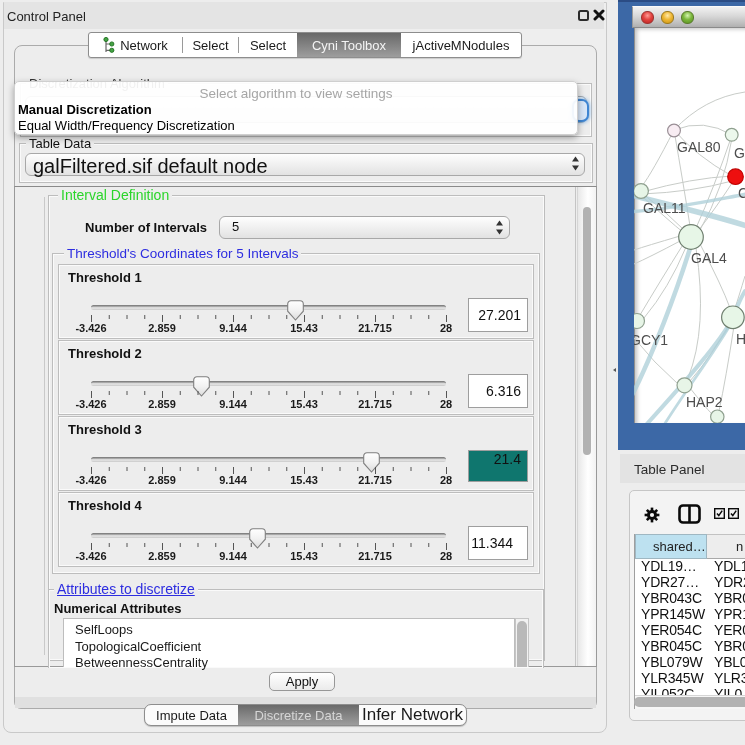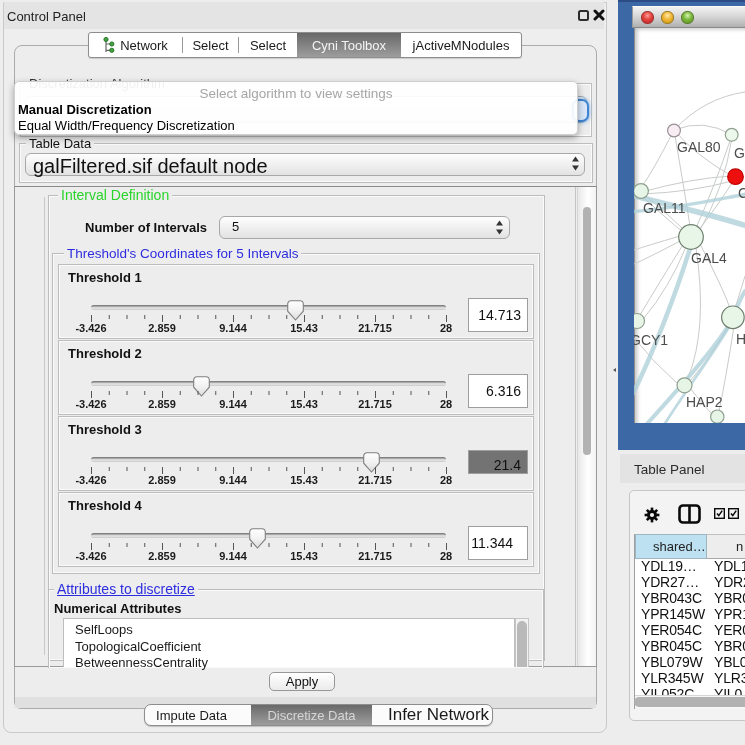--- a/index.html
+++ b/index.html
@@ -121,21 +121,21 @@
       <line x1="337.75" y1="0" x2="337.75" y2="4" stroke="#555" stroke-width="1"></line>
       <line x1="355.50" y1="0" x2="355.50" y2="7" stroke="#555" stroke-width="1"></line>
     </svg>
 <div class="abs" style="left:61px;top:322px;width:60px;text-align:center;font-size:11px;font-weight:bold;color:#1a1a1a;">-3.426</div>
 <div class="abs" style="left:132px;top:322px;width:60px;text-align:center;font-size:11px;font-weight:bold;color:#1a1a1a;">2.859</div>
 <div class="abs" style="left:203px;top:322px;width:60px;text-align:center;font-size:11px;font-weight:bold;color:#1a1a1a;">9.144</div>
 <div class="abs" style="left:274px;top:322px;width:60px;text-align:center;font-size:11px;font-weight:bold;color:#1a1a1a;">15.43</div>
 <div class="abs" style="left:345px;top:322px;width:60px;text-align:center;font-size:11px;font-weight:bold;color:#1a1a1a;">21.715</div>
 <div class="abs" style="left:416px;top:322px;width:60px;text-align:center;font-size:11px;font-weight:bold;color:#1a1a1a;">28</div>
 <div class="abs" style="left:468px;top:298px;width:60px;height:34px;background:#fff;border:1px solid #9e9e9e;box-sizing:border-box;display:flex;align-items:center;justify-content:flex-end;">
-      <span style="margin-right:6px;font-size:14px;color:#111;">14.713</span>
+      <span style="margin-right:6px;font-size:14px;color:#111;">27.201</span>
     </div>
 
 <div class="abs etched" style="left:58px;top:340px;width:474px;height:73px;background:#ededed;"></div>
 <div class="abs" style="left:68px;top:346px;font-size:13px;font-weight:bold;color:#111;">Threshold 2</div>
 <div class="abs" style="left:91px;top:381px;width:355px;height:5px;border-radius:3px;background:linear-gradient(#8f8f8f,#e8e8e8 45%,#c9c9c9);border-top:1px solid #828282;box-sizing:border-box;"></div>
 <svg class="abs" style="left:192.5px;top:376px;" width="17" height="21" viewBox="0 0 17 21">
   <defs>
         <linearGradient id="thg2" x1="0" y1="0" x2="0" y2="1">
     <stop offset="0" stop-color="#ffffff"></stop>
           <stop offset="0.5" stop-color="#f2f2f2"></stop>
@@ -212,21 +212,21 @@
       <line x1="320.00" y1="0" x2="320.00" y2="4" stroke="#555" stroke-width="1"></line>
       <line x1="337.75" y1="0" x2="337.75" y2="4" stroke="#555" stroke-width="1"></line>
       <line x1="355.50" y1="0" x2="355.50" y2="7" stroke="#555" stroke-width="1"></line>
     </svg>
 <div class="abs" style="left:61px;top:474px;width:60px;text-align:center;font-size:11px;font-weight:bold;color:#1a1a1a;">-3.426</div>
 <div class="abs" style="left:132px;top:474px;width:60px;text-align:center;font-size:11px;font-weight:bold;color:#1a1a1a;">2.859</div>
 <div class="abs" style="left:203px;top:474px;width:60px;text-align:center;font-size:11px;font-weight:bold;color:#1a1a1a;">9.144</div>
 <div class="abs" style="left:274px;top:474px;width:60px;text-align:center;font-size:11px;font-weight:bold;color:#1a1a1a;">15.43</div>
 <div class="abs" style="left:345px;top:474px;width:60px;text-align:center;font-size:11px;font-weight:bold;color:#1a1a1a;">21.715</div>
 <div class="abs" style="left:416px;top:474px;width:60px;text-align:center;font-size:11px;font-weight:bold;color:#1a1a1a;">28</div>
-<div class="abs" style="left:468px;top:450px;width:60px;height:24px;background:#737373;border:1px solid #9e9e9e;box-sizing:border-box;display:flex;align-items:flex-end;justify-content:flex-end;">
+<div class="abs" style="left:468px;top:450px;width:60px;height:32px;background:#0f766e;border:1px solid #9e9e9e;box-sizing:border-box;display:flex;align-items:flex-start;justify-content:flex-end;">
       <span style="margin-right:6px;font-size:14px;color:#111;">21.4</span>
     </div>
 
 <div class="abs etched" style="left:58px;top:492px;width:474px;height:73px;background:#ededed;"></div>
 <div class="abs" style="left:68px;top:498px;font-size:13px;font-weight:bold;color:#111;">Threshold 4</div>
 <div class="abs" style="left:91px;top:533px;width:355px;height:5px;border-radius:3px;background:linear-gradient(#8f8f8f,#e8e8e8 45%,#c9c9c9);border-top:1px solid #828282;box-sizing:border-box;"></div>
 <svg class="abs" style="left:249.3px;top:528px;" width="17" height="21" viewBox="0 0 17 21">
   <defs>
         <linearGradient id="thg4" x1="0" y1="0" x2="0" y2="1">
     <stop offset="0" stop-color="#ffffff"></stop>
@@ -272,21 +272,21 @@
 <div class="abs etched" style="left:48px;top:589px;width:494px;height:78px;border-bottom:none;"></div>
 <div class="abs gtitle" style="left:54px;top:583px;font-size:14px;color:#2d2de0;text-decoration:underline;">Attributes to discretize</div>
 <div class="abs" style="left:54px;top:601px;font-size:13px;font-weight:bold;color:#111;">Numerical Attributes</div>
 <div class="abs" style="left:63px;top:618px;width:452px;height:49px;background:#fff;border:1px solid #bdbdbd;border-bottom:none;box-sizing:border-box;"></div>
 <div class="abs" style="left:75px;top:622px;font-size:13px;color:#1a1a1a;line-height:16.5px;">SelfLoops<br>TopologicalCoefficient<br>BetweennessCentrality</div>
 <div class="abs" style="left:515px;top:618px;width:14px;height:49px;background:#f2f2f2;border:1px solid #c5c5c5;border-bottom:none;box-sizing:border-box;"></div>
 <div class="abs" style="left:517px;top:621px;width:10px;height:46px;background:#b9b9b9;border-radius:5px 5px 0 0;"></div>
 
 <div class="abs" style="left:269px;top:672px;width:64px;height:17px;background:linear-gradient(#ffffff,#ebebeb);border:1px solid #979797;border-radius:5px;display:flex;align-items:center;justify-content:center;font-size:13px;color:#111;">Apply</div>
 
-<div class="abs" style="left:144px;top:704px;height:20px;display:flex;border:1px solid #8d8d8d;border-radius:7px;overflow:hidden;background:#fbfbfb;box-shadow:0 1px 1px rgba(0,0,0,0.2);gap:13px;">
+<div class="abs" style="left:144px;top:704px;height:20px;display:flex;border:1px solid #8d8d8d;border-radius:7px;overflow:hidden;background:#fbfbfb;box-shadow:0 1px 1px rgba(0,0,0,0.2);">
   <div style="width:93px;display:flex;align-items:center;justify-content:center;font-size:13px;color:#1a1a1a;">Impute Data</div>
   <div style="width:121px;display:flex;align-items:center;justify-content:center;font-size:13px;color:#d6d6d6;background:linear-gradient(#6a6a6a,#9d9d9d);">Discretize Data</div>
   <div style="width:107px;display:flex;align-items:center;justify-content:center;font-size:17px;color:#1a1a1a;">Infer Network</div>
 </div>
 
 <div class="abs" style="left:613px;top:368px;width:0;height:0;border-top:2.5px solid transparent;border-bottom:2.5px solid transparent;border-right:3.5px solid #555;"></div>
 
 <div class="abs" style="left:618px;top:0;width:127px;height:450px;background:#3c68a6;"></div>
 <div class="abs" style="left:618px;top:0;width:127px;height:2px;background:#2b4c84;"></div>
 

